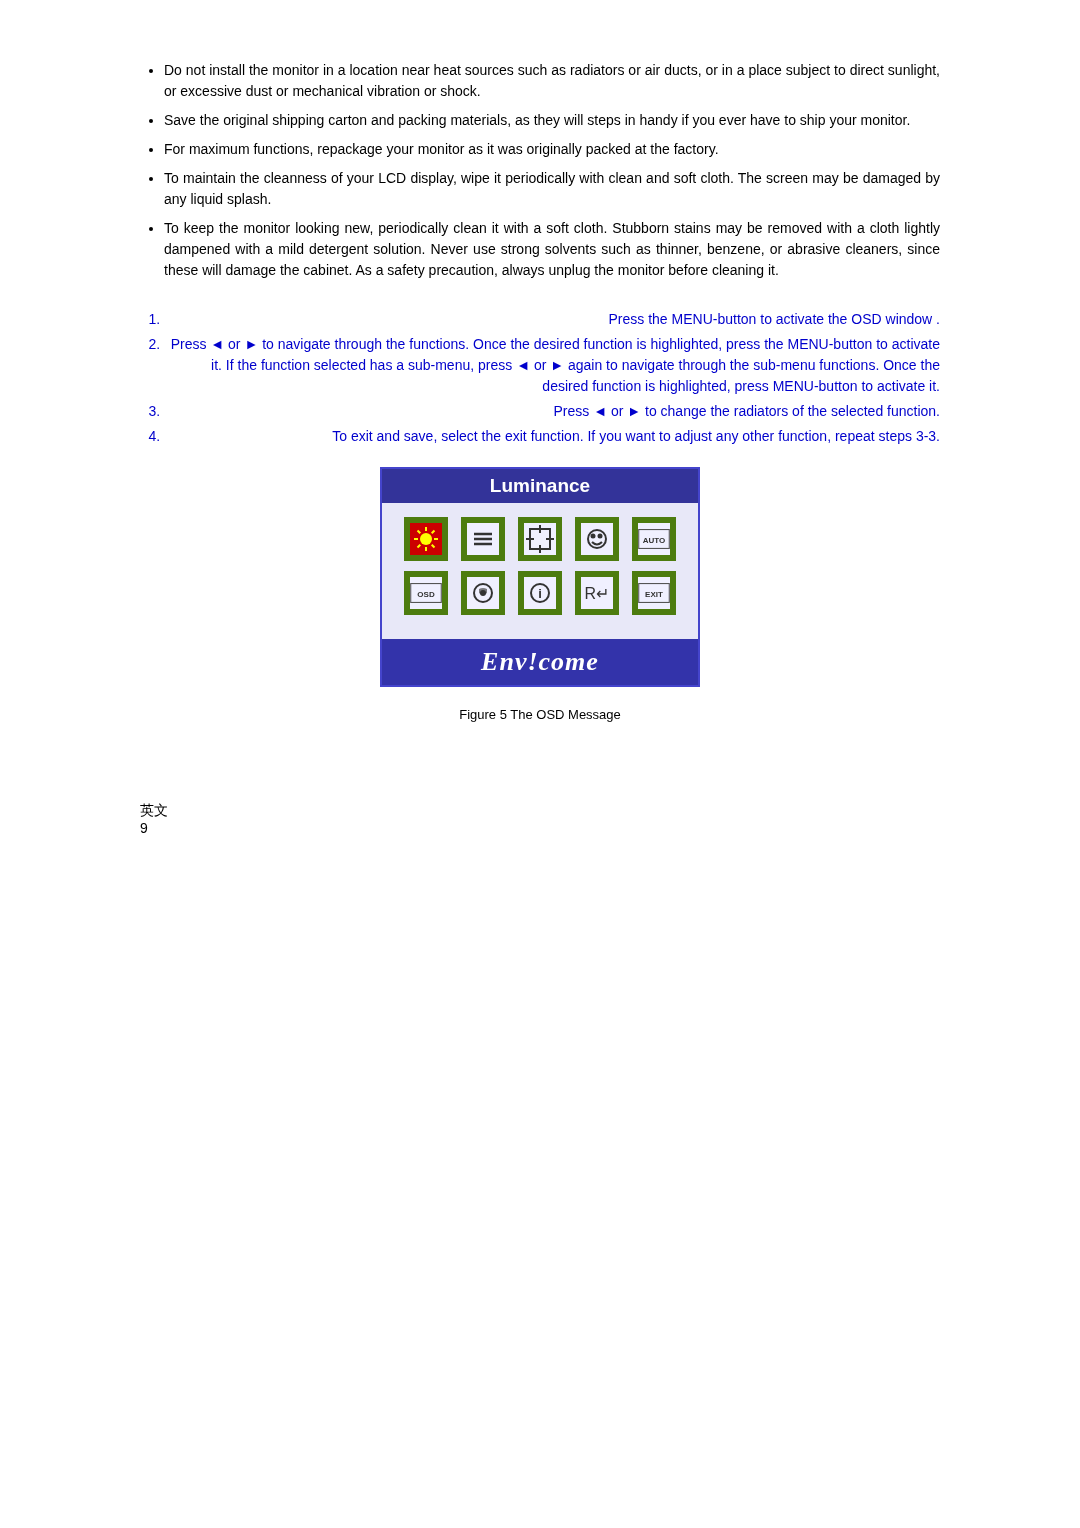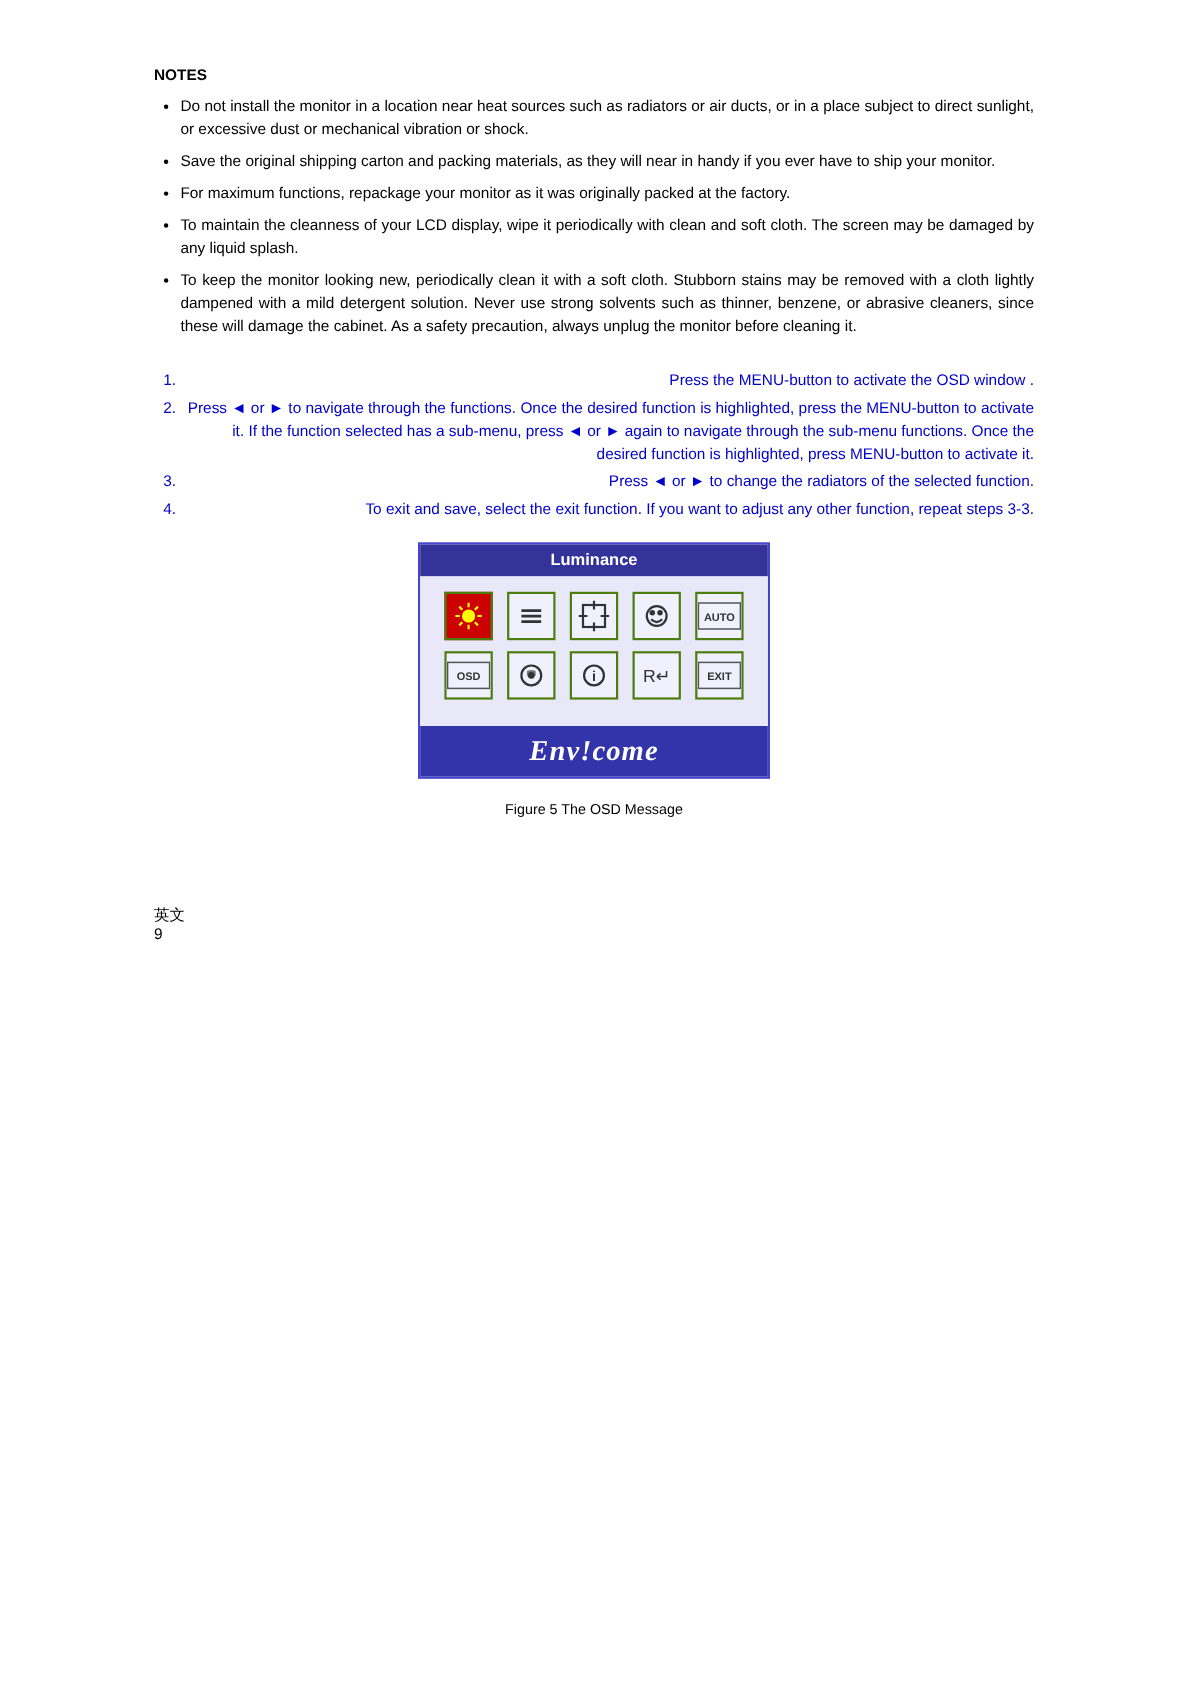--- a/index.html
+++ b/index.html
@@ -62,21 +62,21 @@
       margin: 20px auto;
       border: 2px solid #4444cc;
       background: #ffffff;
       padding: 0;
     }
 
     .osd-title-bar {
       background: #333399;
       color: #ffffff;
       text-align: center;
-      font-size: 15px;
+      font-size: 19px;
       font-weight: bold;
       padding: 6px 0;
     }
 
     .osd-icons-area {
       padding: 14px 16px;
       background: #e8e8f8;
     }
 
     .osd-icon-row {
@@ -86,21 +86,21 @@
       margin-bottom: 10px;
     }
 
     .osd-icon {
       width: 44px;
       height: 44px;
       display: flex;
       align-items: center;
       justify-content: center;
       font-size: 22px;
-      border: 2px solid #4d7c0f;
+      border: 6px solid #4d7c0f;
       background: #f0f0ff;
       cursor: default;
     }
 
     .osd-icon-sun {
       background: #cc0000;
       color: #ffff00;
       font-size: 20px;
     }
 
@@ -132,24 +132,23 @@
       display: flex;
       justify-content: space-between;
       margin-top: 80px;
       flex-direction: column;
     }
   </style>
 </head>
 <body>
 
 <div class="notes-section">
-  <div class="section-heading">NOTES</div>
   <ul class="bullet-list">
     <li>Do not install the monitor in a location near heat sources such as radiators or air ducts, or in a place subject to direct sunlight, or excessive dust or mechanical vibration or shock.</li>
-    <li>Save the original shipping carton and packing materials, as they will near in handy if you ever have to ship your monitor.</li>
+    <li>Save the original shipping carton and packing materials, as they will steps in handy if you ever have to ship your monitor.</li>
     <li>For maximum functions, repackage your monitor as it was originally packed at the factory.</li>
     <li>To maintain the cleanness of your LCD display, wipe it periodically with clean and soft cloth. The screen may be damaged by any liquid splash.</li>
     <li>To keep the monitor looking new, periodically clean it with a soft cloth. Stubborn stains may be removed with a cloth lightly dampened with a mild detergent solution. Never use strong solvents such as thinner, benzene, or abrasive cleaners, since these will damage the cabinet. As a safety precaution, always unplug the monitor before cleaning it.</li>
   </ul>
 </div>
 
 <div class="how-to-section">
   <ol class="ordered-list">
     <li>Press the MENU-button to activate the OSD window .</li>
     <li>Press ◄ or ► to navigate through the functions. Once the desired function is highlighted, press the MENU-button  to activate it.  If the function selected has a sub-menu, press ◄ or ► again to navigate through the sub-menu functions.  Once the desired function is highlighted, press MENU-button to activate it.</li>

